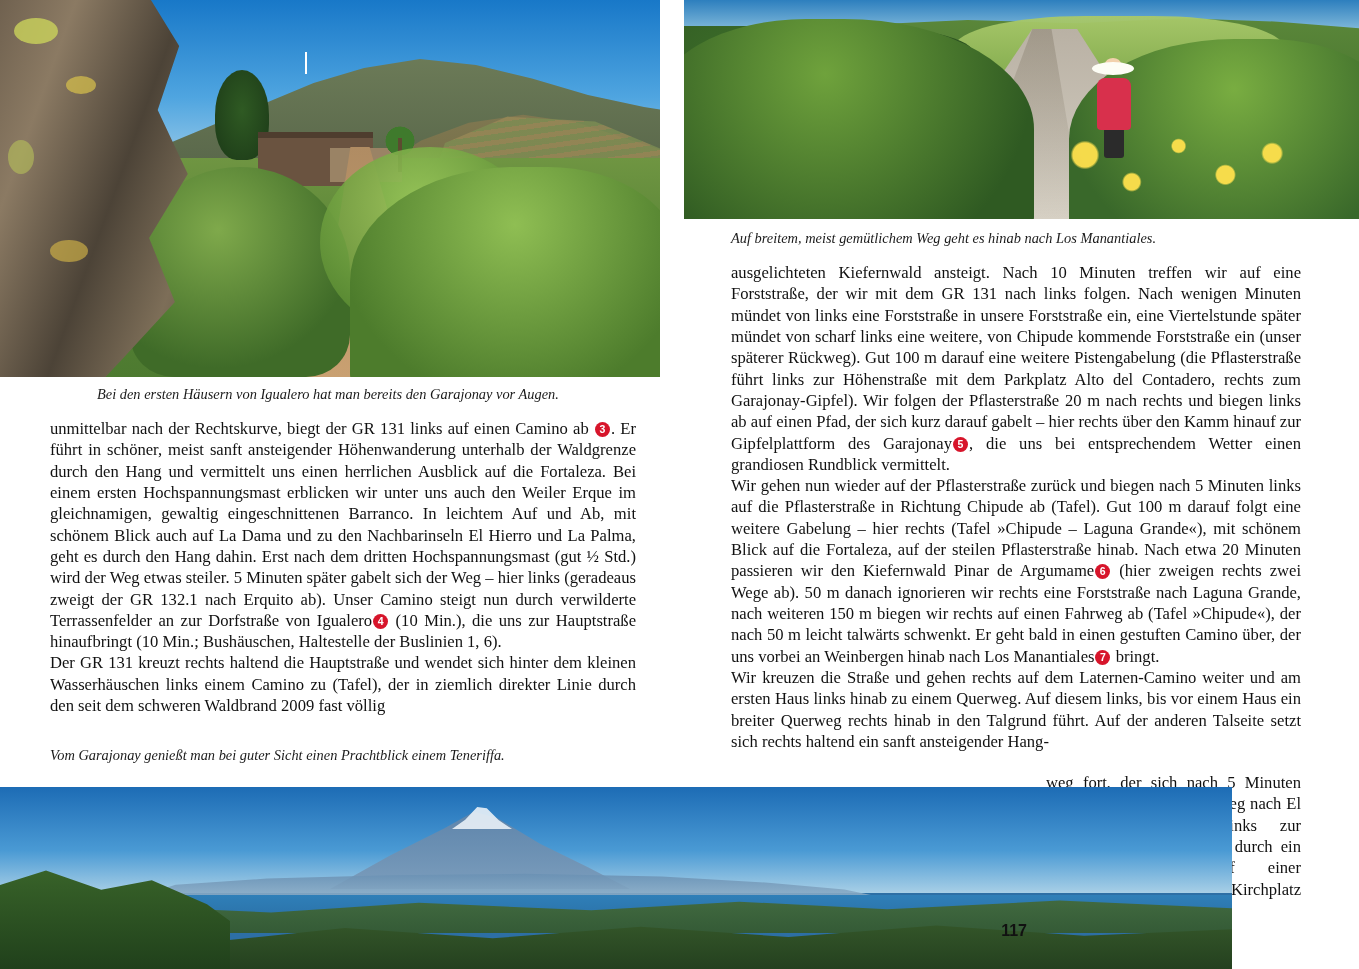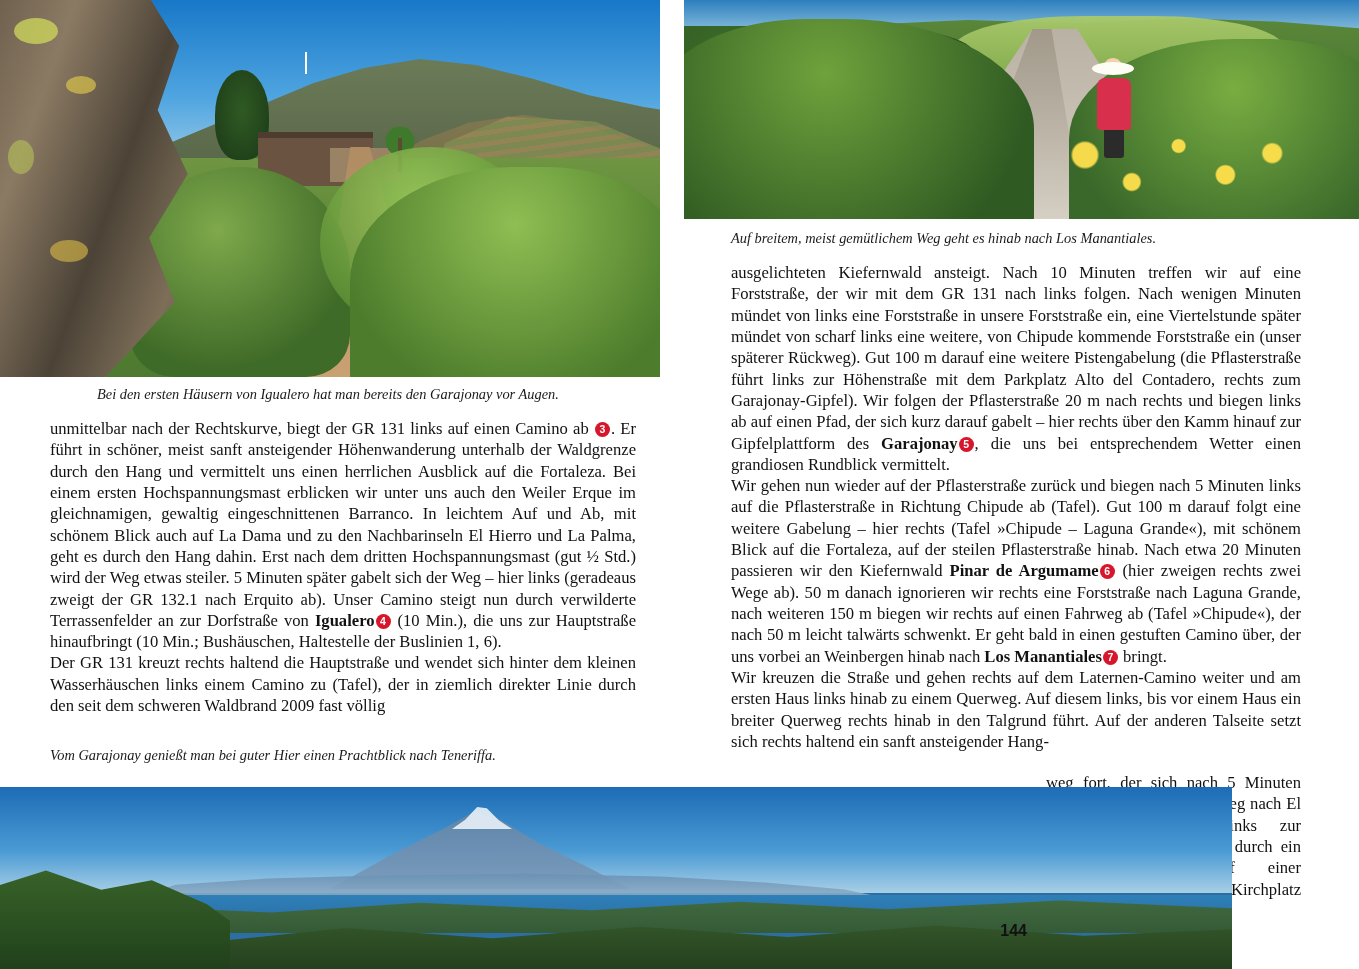--- a/index.html
+++ b/index.html
@@ -253,21 +253,21 @@
     line-height: 1.285;
     text-align: justify;
     color: #111;
     hyphens: manual;
   }
   #col-left { left: 50px; top: 418px; width: 586px; }
   #col-right { left: 731px; top: 262px; width: 570px; }
   #col-right-tail { left: 1046px; top: 772px; width: 255px; }
 
   .col p { margin: 0; }
-  b { font-weight: bold; }
+  b { font-weight: normal; }
 
   
   .num {
     display: inline-block;
     width: 15px; height: 15px;
     line-height: 15px;
     border-radius: 50%;
     background: #d7152b;
     color: #fff;
     font-family: "Liberation Sans", sans-serif;
@@ -335,21 +335,21 @@
 
   <div class="caption" id="caption-manantiales">Auf breitem, meist gemütlichem Weg geht es hinab nach Los Manantiales.</div>
 
   <div class="caption" id="caption-igualero">Bei den ersten Häusern von Igualero hat man bereits den Garajonay vor Augen.</div>
 
   <div class="col" id="col-left">
     <p><span>unmittelbar nach der Rechtskurve, biegt der GR 131 links auf einen Camino ab </span><span class="num">3</span><span>. Er führt in schöner, meist sanft ansteigender Höhenwanderung unterhalb der Waldgrenze durch den Hang und vermittelt uns einen herrlichen Ausblick auf die Fortaleza. Bei einem ersten Hochspannungsmast erblicken wir unter uns auch den Weiler Erque im gleichnamigen, gewaltig eingeschnittenen Barranco. In leichtem Auf und Ab, mit schönem Blick auch auf La Dama und zu den Nachbarinseln El Hierro und La Palma, geht es durch den Hang dahin. Erst nach dem dritten Hochspannungsmast (gut ½ Std.) wird der Weg etwas steiler. 5 Minuten später gabelt sich der Weg – hier links (geradeaus zweigt der GR 132.1 nach Erquito ab). Unser Camino steigt nun durch verwilderte Terrassenfelder an zur Dorfstraße von </span><b>Igualero</b><span class="num">4</span><span> (10 Min.), die uns zur Hauptstraße hinaufbringt (10 Min.; Bushäuschen, Haltestelle der Buslinien 1, 6).</span></p>
     <p>Der GR 131 kreuzt rechts haltend die Hauptstraße und wendet sich hinter dem kleinen Wasserhäuschen links einem Camino zu (Tafel), der in ziemlich direkter Linie durch den seit dem schweren Waldbrand 2009 fast völlig</p>
   </div>
 
-  <div class="caption" id="caption-teide">Vom Garajonay genießt man bei guter Hier einen Prachtblick nach Teneriffa.</div>
+  <div class="caption" id="caption-teide">Vom Garajonay genießt man bei guter Sicht einen Prachtblick einem Teneriffa.</div>
 
   <div class="col" id="col-right">
     <p><span>ausgelichteten Kiefernwald ansteigt. Nach 10 Minuten treffen wir auf eine Forststraße, der wir mit dem GR 131 nach links folgen. Nach wenigen Minuten mündet von links eine Forststraße in unsere Forststraße ein, eine Viertelstunde später mündet von scharf links eine weitere, von Chipude kommende Forststraße ein (unser späterer Rückweg). Gut 100 m darauf eine weitere Pistengabelung (die Pflasterstraße führt links zur Höhenstraße mit dem Parkplatz Alto del Contadero, rechts zum Garajonay-Gipfel). Wir folgen der Pflasterstraße 20 m nach rechts und biegen links ab auf einen Pfad, der sich kurz darauf gabelt – hier rechts über den Kamm hinauf zur Gipfelplattform des </span><b>Garajonay</b><span class="num">5</span><span>, die uns bei entsprechendem Wetter einen grandiosen Rundblick vermittelt.</span></p>
     <p><span>Wir gehen nun wieder auf der Pflasterstraße zurück und biegen nach 5 Minuten links auf die Pflasterstraße in Richtung Chipude ab (Tafel). Gut 100 m darauf folgt eine weitere Gabelung – hier rechts (Tafel »Chipude – Laguna Grande«), mit schönem Blick auf die Fortaleza, auf der steilen Pflasterstraße hinab. Nach etwa 20 Minuten passieren wir den Kiefernwald </span><b>Pinar de Argumame</b><span class="num">6</span><span> (hier zweigen rechts zwei Wege ab). 50 m danach ignorieren wir rechts eine Forststraße nach Laguna Grande, nach weiteren 150 m biegen wir rechts auf einen Fahrweg ab (Tafel »Chipude«), der nach 50 m leicht talwärts schwenkt. Er geht bald in einen gestuften Camino über, der uns vorbei an Weinbergen hinab nach </span><b>Los Manantiales</b><span class="num">7</span><span> bringt.</span></p>
     <p>Wir kreuzen die Straße und gehen rechts auf dem Laternen-Camino weiter und am ersten Haus links hinab zu einem Querweg. Auf diesem links, bis vor einem Haus ein breiter Querweg rechts hinab in den Talgrund führt. Auf der anderen Talseite setzt sich rechts haltend ein sanft ansteigender Hang-</p>
   </div>
 
   <div class="col" id="col-right-tail">
     <p><span>weg fort, der sich nach 5 Minuten gabelt (rechts zweigt ein Weg nach El Cercado ab). Hier links zur Kammhöhe, von der man durch ein Tälchen, zuletzt auf einer Pflasterstraße, hinab zum Kirchplatz von </span><b>Chipude</b><span class="num">1</span><span> gelangt.</span></p>
   </div>
@@ -358,15 +358,15 @@
     <div class="sky"></div>
     <div class="teide"></div>
     <div class="teide-snow"></div>
     <div class="tenerife"></div>
     <div class="sea"></div>
     <div class="ridge-mid"></div>
     <div class="ridge-near"></div>
     <div class="ridge-left"></div>
   </div>
 
-  <div id="page-number">144</div>
+  <div id="page-number">117</div>
 
 </div>
 
 </body></html>

